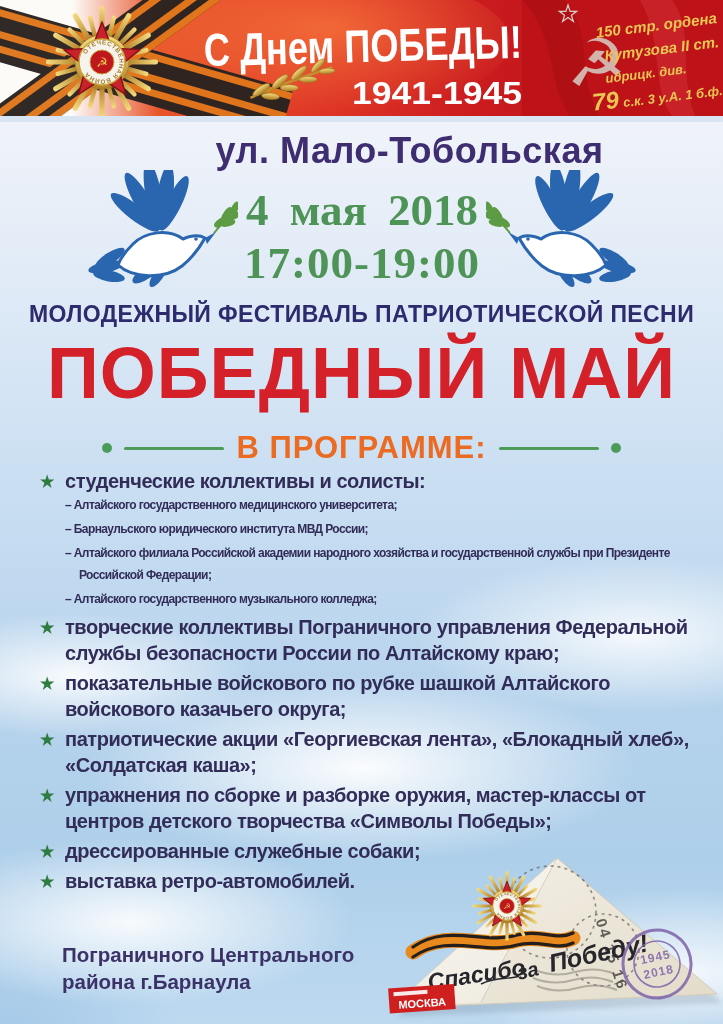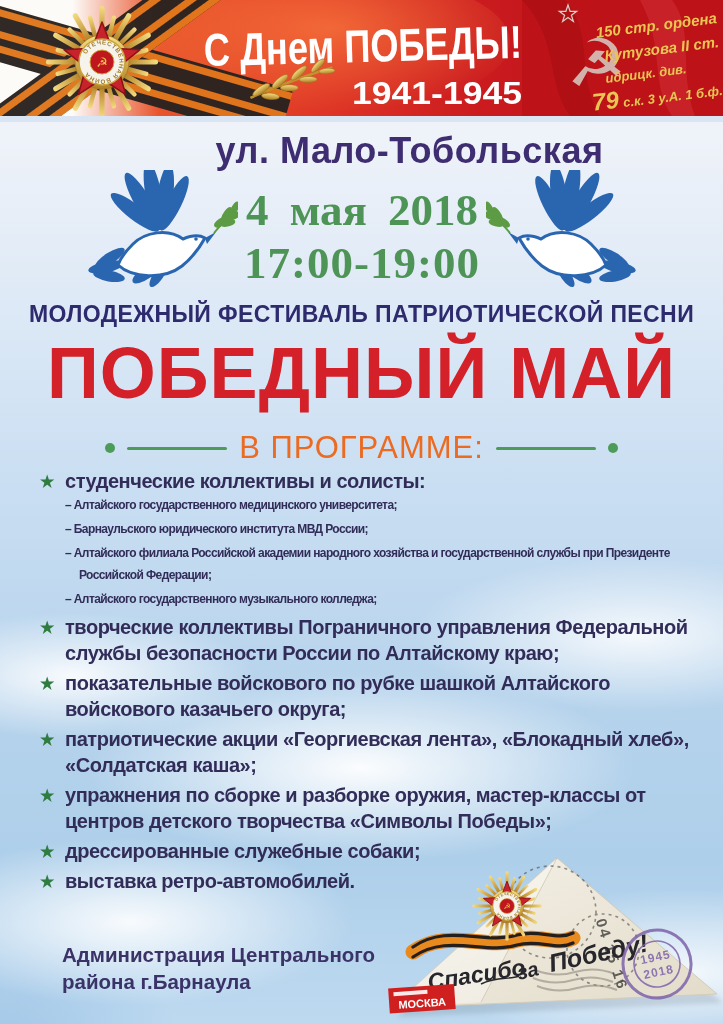--- a/index.html
+++ b/index.html
@@ -18,21 +18,21 @@
   }
   .abs{position:absolute;}
   .center{left:0;width:100%;text-align:center;}
   .street{top:130px;font-size:36px;font-weight:bold;color:#3f2d71;letter-spacing:.5px;padding-left:48px;}
   .datetime{top:184px;left:204px;width:316px;text-align:center;color:#4f9457;font-weight:bold;font-family:Liberation Serif, serif;}
   .date-line{font-size:45px;line-height:52px;word-spacing:10px;}
   .time-line{font-size:45px;line-height:54px;letter-spacing:1px;}
   .subtitle{top:301px;font-size:23px;font-weight:bold;color:#2e2a6e;letter-spacing:.4px;}
   .main-title{top:327px;font-size:72px;line-height:92px;font-weight:bold;color:#d42028;letter-spacing:1px;}
   .prog-head{top:430px;display:flex;align-items:center;justify-content:center;gap:12px;width:100%;}
-  .prog-head .label{font-size:31px;font-weight:normal;color:#ec6b22;letter-spacing:1px;}
+  .prog-head .label{font-size:31px;font-weight:bold;color:#ec6b22;letter-spacing:1px;}
   .rule{width:100px;height:3px;background:#4d9b59;border-radius:2px;}
   .dot{width:10px;height:10px;border-radius:50%;background:#4d9b59;}
   .program{top:468px;left:40px;width:660px;color:#322d58;font-weight:bold;}
   .program ul{list-style:none;margin:0;padding:0;}
   .p-item{position:relative;padding-left:25px;font-size:20px;line-height:26px;letter-spacing:-.45px;margin-bottom:4px;}
   .star{position:absolute;left:0;top:1px;font-size:16px;color:#2e7c3f;letter-spacing:0;}
   .subs{margin:8px 0 4px 0;padding-left:40px;}
   .sub-item{font-size:12px;line-height:22px;margin-bottom:2px;padding-left:14px;text-indent:-14px;letter-spacing:-.6px;}
   .organizer{top:941px;left:62px;font-size:20.5px;line-height:27px;font-weight:bold;color:#3b3268;}
   svg text{font-family:"Liberation Sans",sans-serif;}
@@ -254,21 +254,21 @@
         <span>дрессированные служебные собаки;</span>
       </li>
       <li class="p-item">
         <span class="star">★</span>
         <span>выставка ретро-автомобилей.</span>
       </li>
     </ul>
   </div>
 
   <div class="abs organizer">
-    <div>Администрация Центрального</div>
+    <div>Пограничного Центрального</div>
     <div>района г.Барнаула</div>
   </div>
 
   <svg class="abs" style="left:385px;top:852px" width="338" height="172" viewBox="0 0 338 172">
     <polygon points="176,10 336,146 10,160" fill="#6d7f90" opacity="0.25" filter="url(#soft)" transform="translate(2,5)"></polygon>
     <polygon points="172,6 332,142 6,156" fill="url(#paperGrad)" stroke="#d4ccba" stroke-width="1"></polygon>
     <polygon points="172,6 6,156 96,150" fill="#ffffff" opacity="0.35"></polygon>
     <path d="M172,6 L96,150" stroke="#b4a98e" stroke-width="1" opacity="0.45"></path>
 
     <g stroke="#44403c" fill="none" opacity="0.55">

